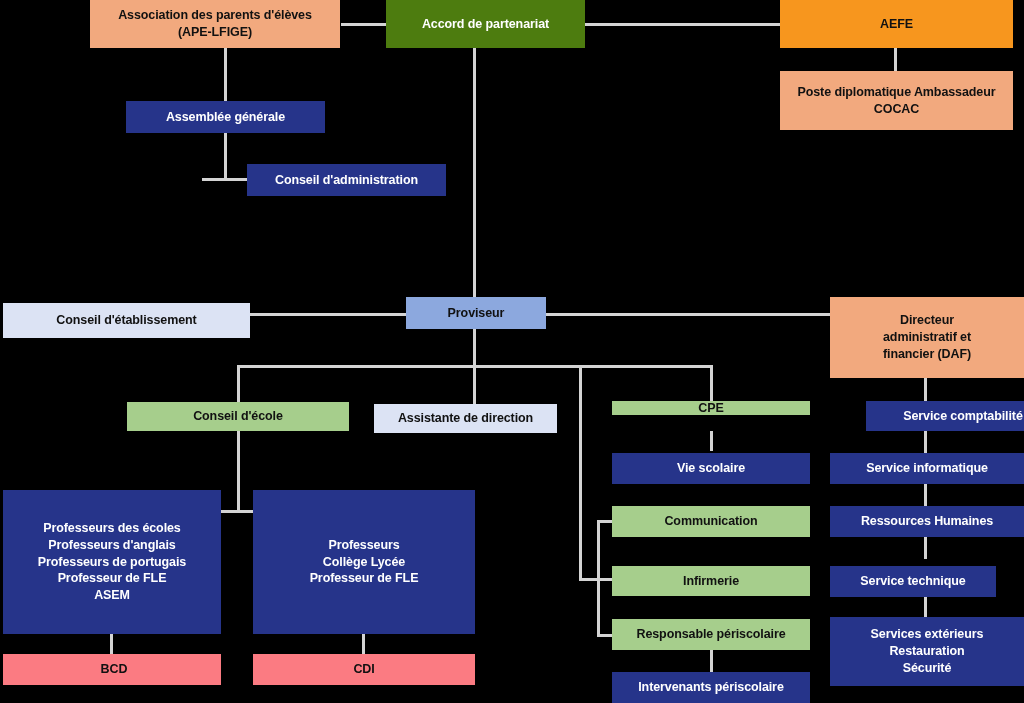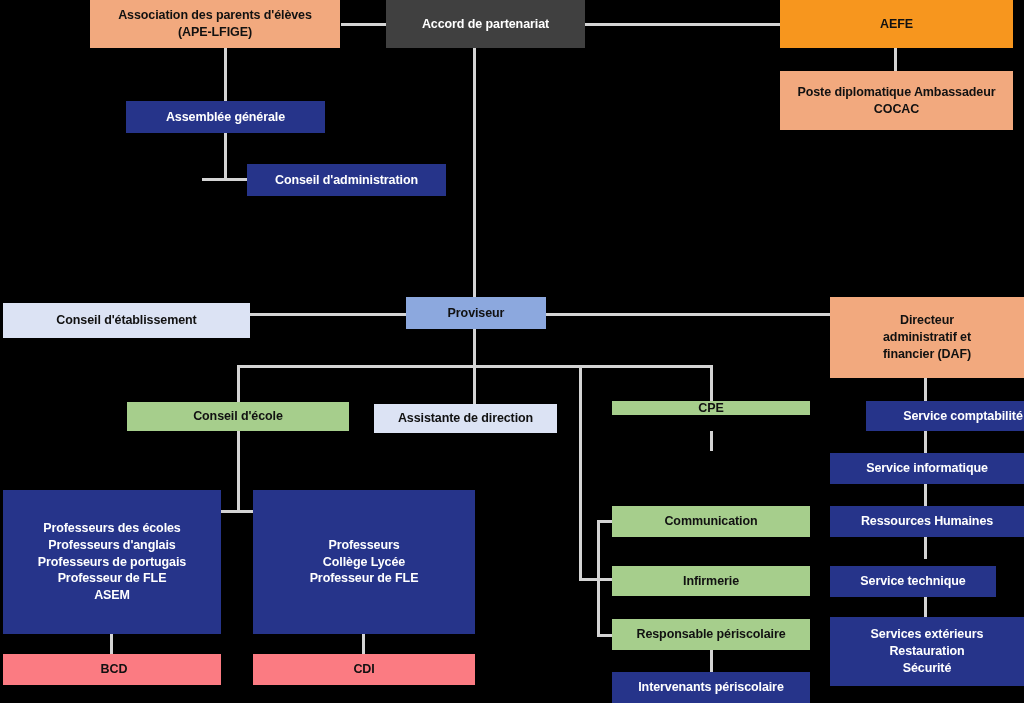--- a/index.html
+++ b/index.html
@@ -33,21 +33,21 @@
     letter-spacing: -0.1px;
   }
   .node span { display: block; width: 100%; white-space: pre-line; }
   .conn {
     position: absolute;
     background: #d4d4d4;
     z-index: 1;
   }
   
   .c-salmon  { background: #F2A97E; color: #111111; }
-  .c-crimson { background: #404040; color: #ffffff; }
+  .c-crimson { background: #4d7c0f; color: #ffffff; }
   .c-orange  { background: #F7961E; color: #111111; }
   .c-navy    { background: #26348A; color: #ffffff; }
   .c-lavender{ background: #DCE3F4; color: #111111; }
   .c-blue    { background: #8CA8DE; color: #111111; }
   .c-green   { background: #A6CE8C; color: #111111; }
   .c-pink    { background: #FB7B82; color: #111111; }
 </style>
 </head>
 <body>
 
@@ -159,20 +159,23 @@
   </div>
 
   <div class="node c-green" style="left:612px; top:401px; width:198px; height:14px;">
     <span>CPE</span>
   </div>
 
   <div class="node c-navy" style="left:866px; top:401px; width:194px; height:30px;">
     <span>Service comptabilité</span>
   </div>
 
+  <div class="node c-navy" style="left:612px; top:453px; width:198px; height:31px;">
+    <span>Vie scolaire</span>
+  </div>
 
   <div class="node c-navy" style="left:830px; top:453px; width:194px; height:31px;">
     <span>Service informatique</span>
   </div>
 
   <div class="node c-green" style="left:612px; top:506px; width:198px; height:31px;">
     <span>Communication</span>
   </div>
 
   <div class="node c-navy" style="left:830px; top:506px; width:194px; height:31px;">

